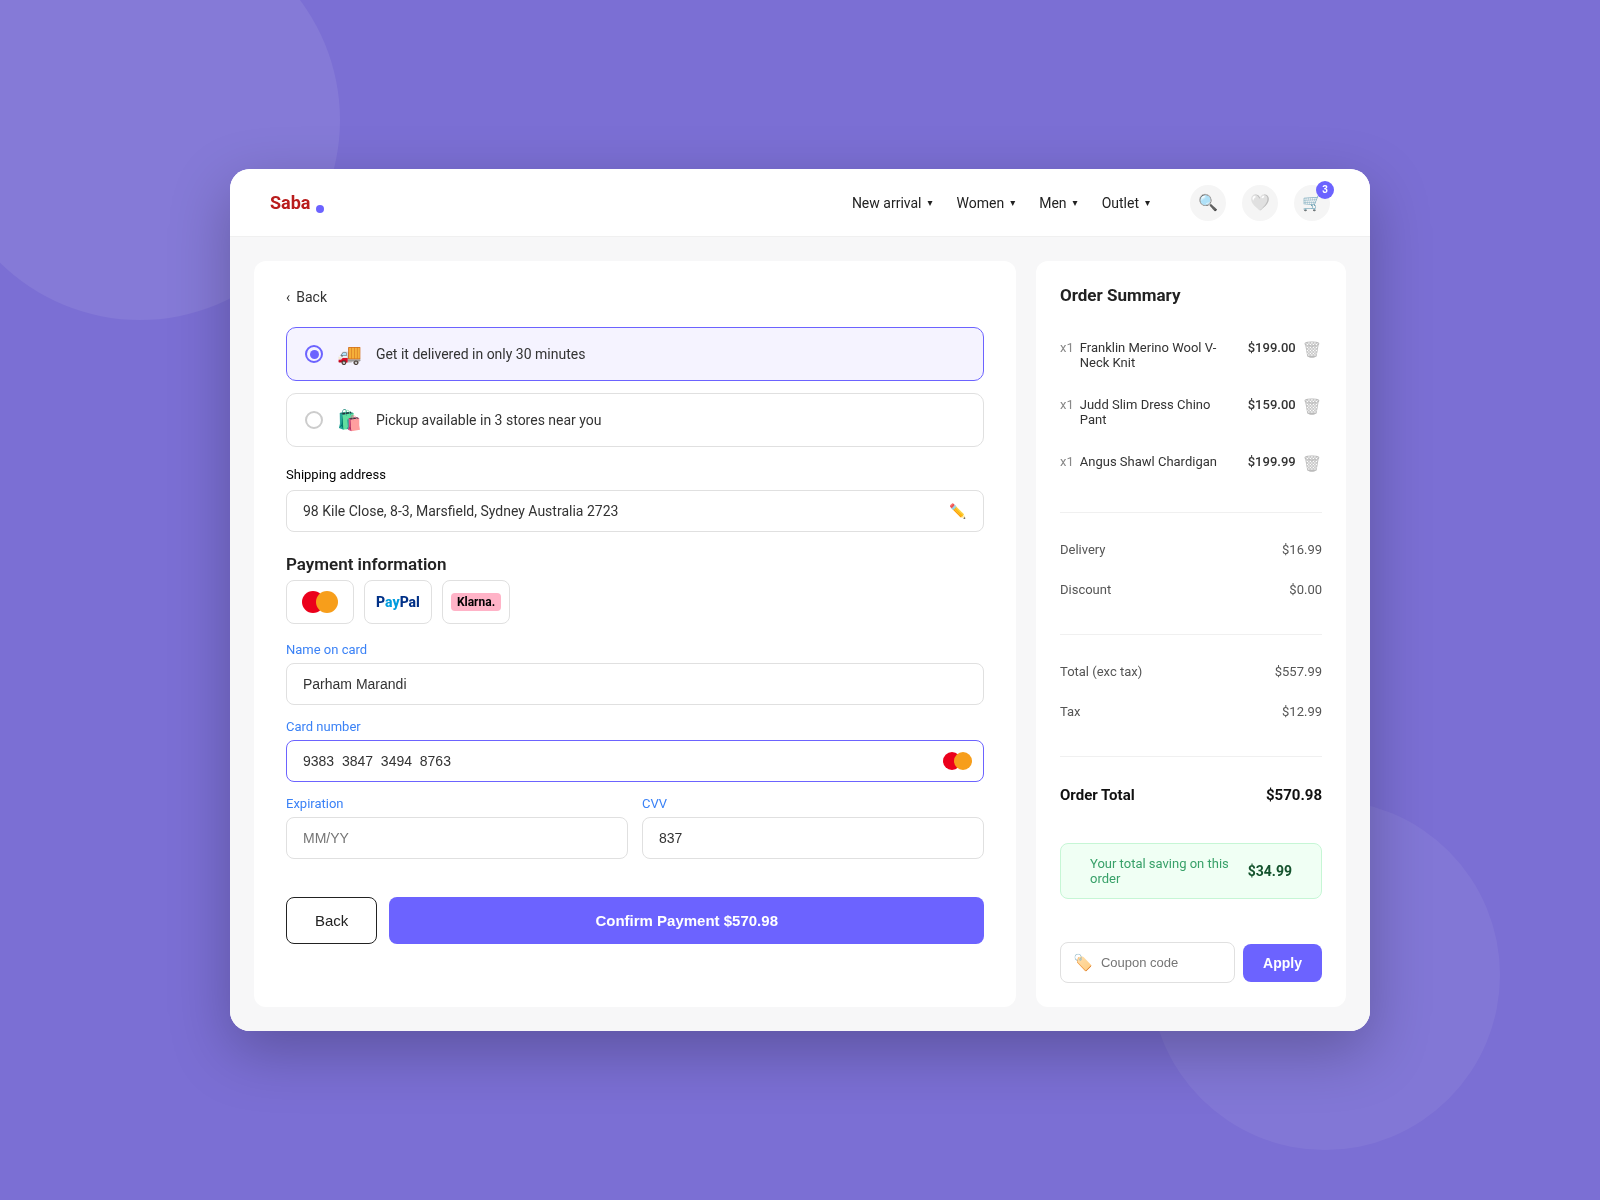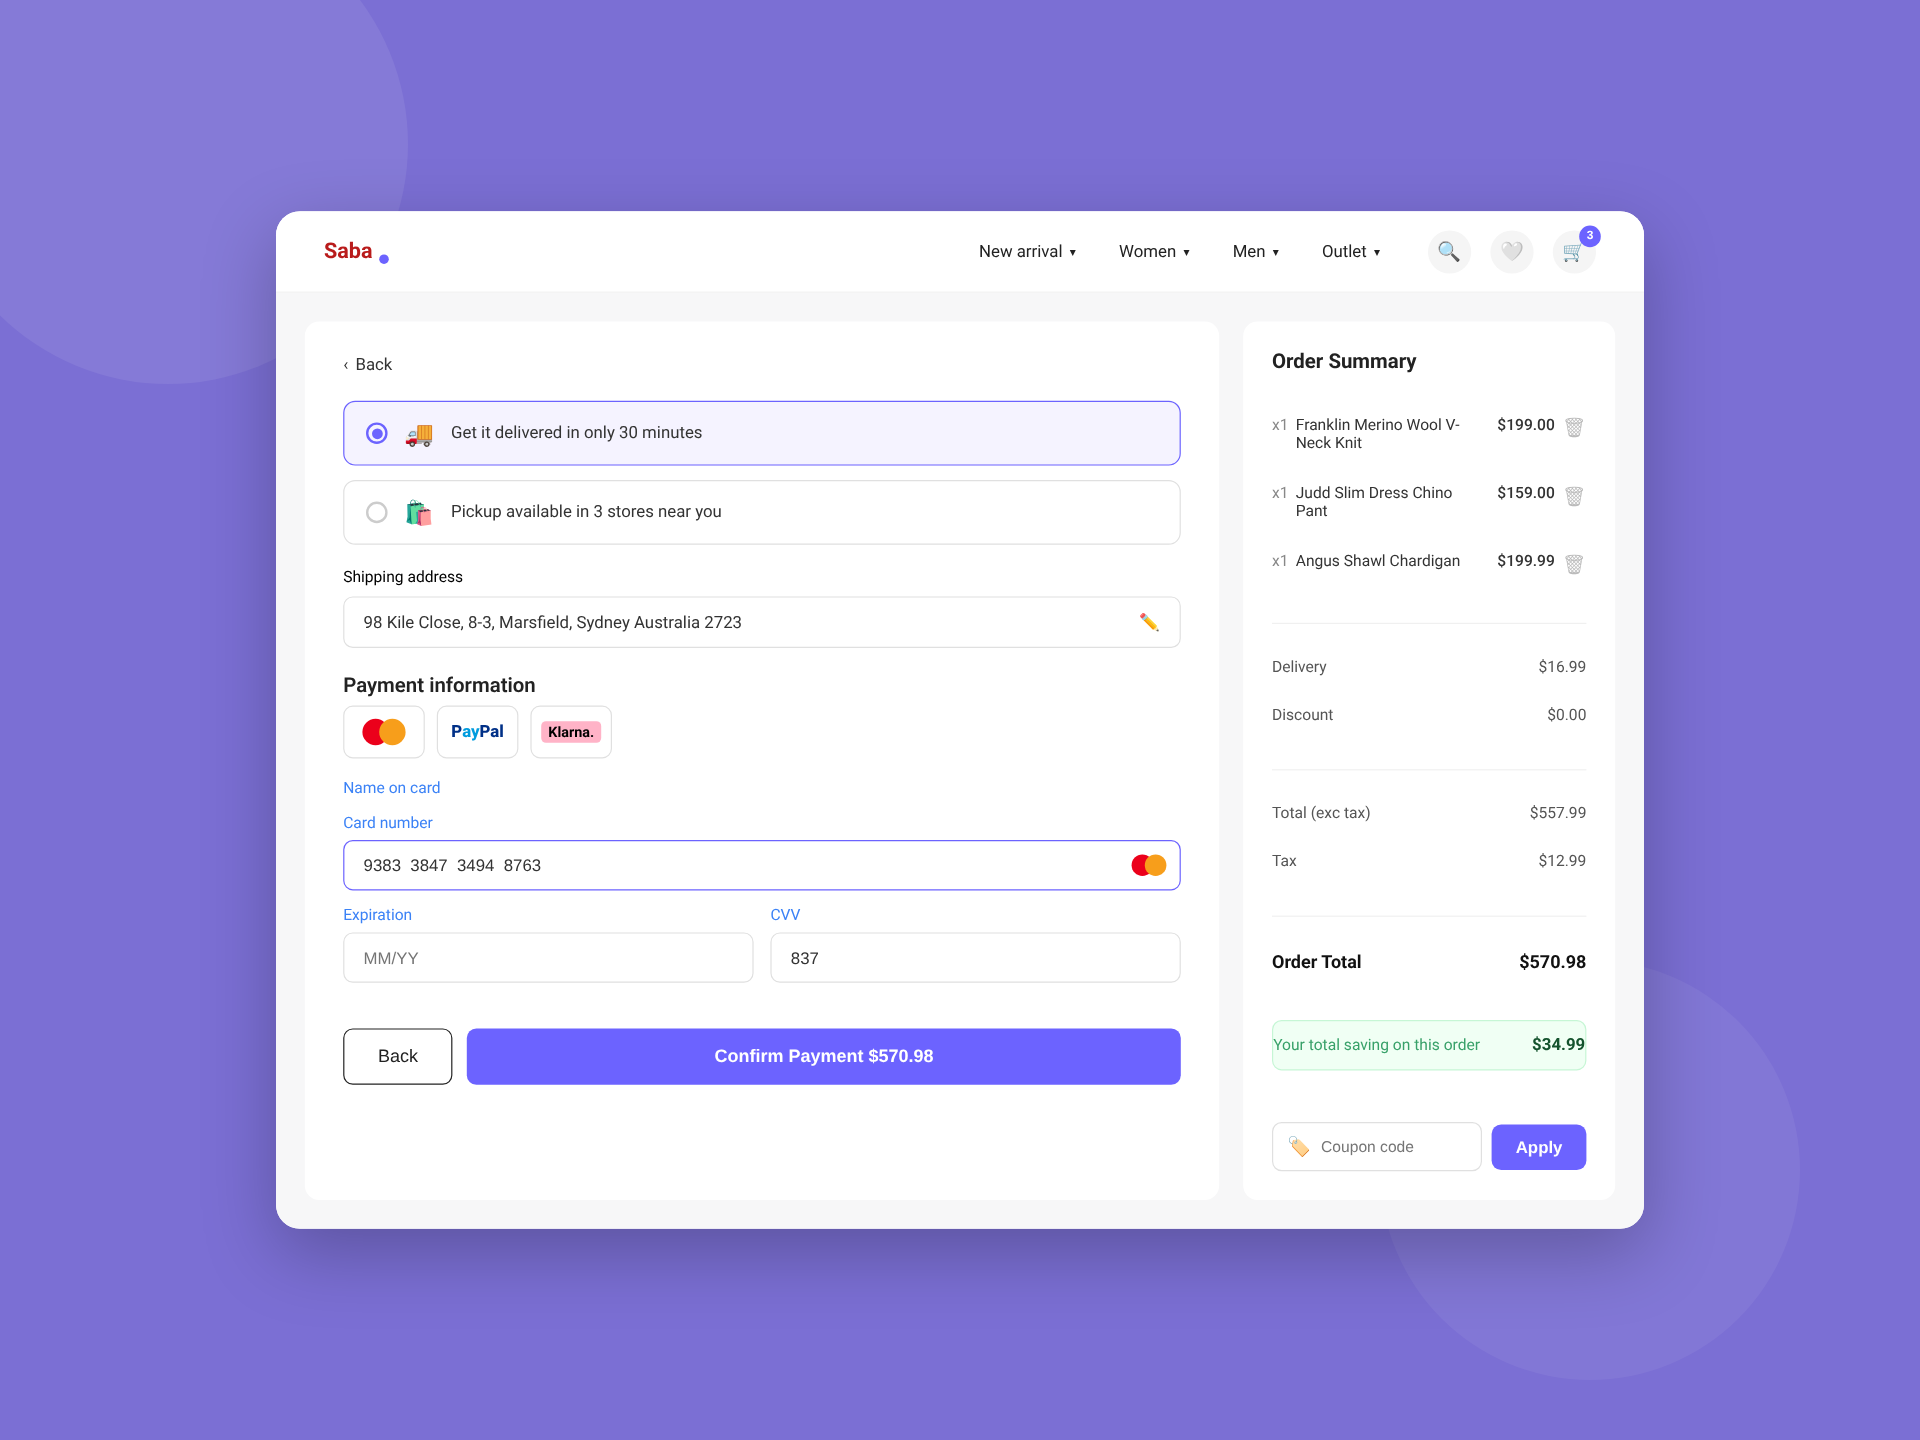--- a/index.html
+++ b/index.html
@@ -56,21 +56,21 @@
       margin-right: auto;
     }
     .nav-logo-dot {
       width: 8px; height: 8px;
       border-radius: 50%;
       background: #6C63FF;
       display: inline-block;
     }
     .nav-links {
       display: flex;
-      gap: 36px;
+      gap: 24px;
       align-items: center;
       list-style: none;
     }
     .nav-links li a {
       text-decoration: none;
       color: #222;
       font-size: 14px;
       display: flex;
       align-items: center;
       gap: 4px;
@@ -369,21 +369,21 @@
     }
     .summary-row.bold {
       font-weight: 700;
       font-size: 15px;
       color: #111;
     }
     .savings-banner {
       background: #f0fff4;
       border: 1.5px solid #c6f6d5;
       border-radius: 8px;
-      padding: 12px 0;
+      padding: 12px 29px;
       display: flex;
       justify-content: space-between;
       align-items: center;
       margin-top: 14px;
       margin-bottom: 26px;
     }
     .savings-text {
       font-size: 13px;
       color: #38a169;
     }
@@ -525,20 +525,21 @@
         <div class="payment-card paypal">
           <span class="pp-logo">P<span>ay</span>Pal</span>
         </div>
         <div class="payment-card klarna">
           <span class="klarna-logo">Klarna.</span>
         </div>
       </div>
 
       <div class="form-row">
         <label>Name on card</label>
+        <input type="text" class="form-input" value="Parham Marandi" style="">
       </div>
 
       <div class="form-row">
         <label>Card number</label>
         <div class="card-number-wrapper">
           <input type="text" class="form-input card-number-input" value="9383  3847  3494  8763" style="">
           <div class="card-mc-icon">
             <div class="mc-circles">
               <div class="mc-red" style="width:18px;height:18px;"></div>
               <div class="mc-orange" style="width:18px;height:18px;margin-left:-7px;"></div>

